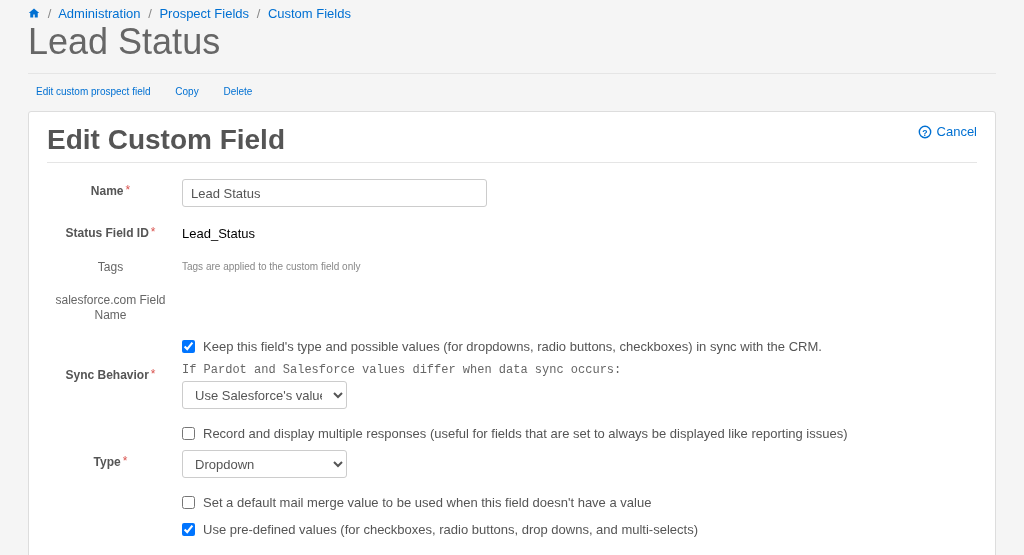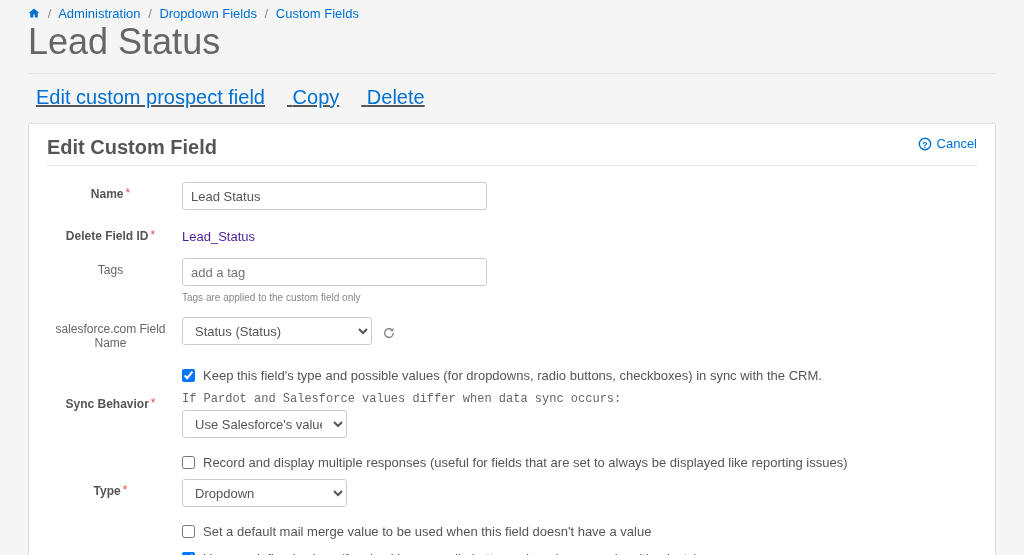--- a/index.html
+++ b/index.html
@@ -21,40 +21,39 @@
     .page-title {
       font-size: 36px;
       font-weight: 400;
       color: #666;
       margin-top: 0px;
       padding-bottom: 10px;
       border-bottom: 1px solid #e5e5e5;
     }
     .action-links {
       padding: 12px 8px 14px 8px;
-      font-size: 20px;
-      text-decoration: underline;
+      font-size: 10px;
     }
     .action-links a { margin-right: 22px; }
     .panel {
       background: #fff;
       border: 1px solid #ddd;
       border-radius: 3px;
       padding: 12px 18px 20px 18px;
     }
     .panel-header {
       display: flex;
       justify-content: space-between;
       align-items: flex-start;
       border-bottom: 1px solid #e5e5e5;
       padding-bottom: 6px;
       margin-bottom: 16px;
     }
     .panel-title {
-      font-size: 20px;
+      font-size: 28px;
       font-weight: 700;
       color: #555;
     }
     .cancel-wrap {
       display: flex;
       align-items: center;
       gap: 5px;
       font-size: 13px;
       color: #0070d2;
     }
@@ -96,21 +95,21 @@
     input[type="text"] { width: 305px; height: 28px; }
     select { height: 28px; width: 165px; }
     select.mid { width: 190px; }
     .help-text {
       font-size: 10px;
       color: #888;
       margin-top: 6px;
     }
     .static-value {
       font-size: 13px;
-      color: #4c1d95;
+      color: #000000;
       padding-top: 5px;
     }
     .sync-note {
       font-size: 12px;
       color: #666;
       margin-bottom: 4px;
       font-family: Liberation Mono, monospace;
     }
     .check-line {
       display: flex;
@@ -141,21 +140,21 @@
 
   <div class="breadcrumb">
     <a href="#" class="home-icon">
       <svg viewBox="0 0 16 16">
           <path d="M8 2 L1 8 h2 v6 h4 v-4 h2 v4 h4 v-6 h2 z"></path>
         </svg>
     </a>
     <span class="sep">/</span>
     <a href="#">Administration</a>
     <span class="sep">/</span>
-    <a href="#">Dropdown Fields</a>
+    <a href="#">Prospect Fields</a>
     <span class="sep">/</span>
     <a href="#">Custom Fields</a>
   </div>
 
   <h1 class="page-title">Lead Status</h1>
 
   <div class="action-links">
     <a href="#">Edit custom prospect field</a>
     <a href="#">Copy</a>
     <a href="#">Delete</a>
@@ -179,48 +178,36 @@
       <div class="label-col">
         <span>Name</span><span class="req">*</span>
       </div>
       <div class="field-col">
         <input type="text" value="Lead Status" style="">
       </div>
     </div>
 
     <div class="form-row">
       <div class="label-col">
-        <span>Delete Field ID</span><span class="req">*</span>
+        <span>Status Field ID</span><span class="req">*</span>
       </div>
       <div class="field-col">
         <div class="static-value">Lead_Status</div>
       </div>
     </div>
 
     <div class="form-row">
       <div class="label-col normal">Tags</div>
       <div class="field-col">
-        <input type="text" placeholder="add a tag" style="">
         <div class="help-text">Tags are applied to the custom field only</div>
       </div>
     </div>
 
     <div class="form-row">
       <div class="label-col normal">salesforce.com Field Name</div>
-      <div class="field-col">
-        <select class="mid">
-          <option>Status (Status)</option>
-        </select>
-        <span class="refresh-icon">
-          <svg viewBox="0 0 16 16" width="14" height="14">
-              <path fill="none" stroke="#888" stroke-width="1.6" d="M13 8a5 5 0 1 1-1.5-3.5"></path>
-              <path fill="#888" d="M13 2 v4 h-4 z"></path>
-            </svg>
-        </span>
-      </div>
     </div>
 
     <div class="form-row tight">
       <div class="label-col"></div>
       <div class="field-col">
         <label class="check-line">
           <input type="checkbox" checked="" style="">
           <span>Keep this field's type and possible values (for dropdowns, radio buttons, checkboxes) in sync with the CRM.</span>
         </label>
       </div>

